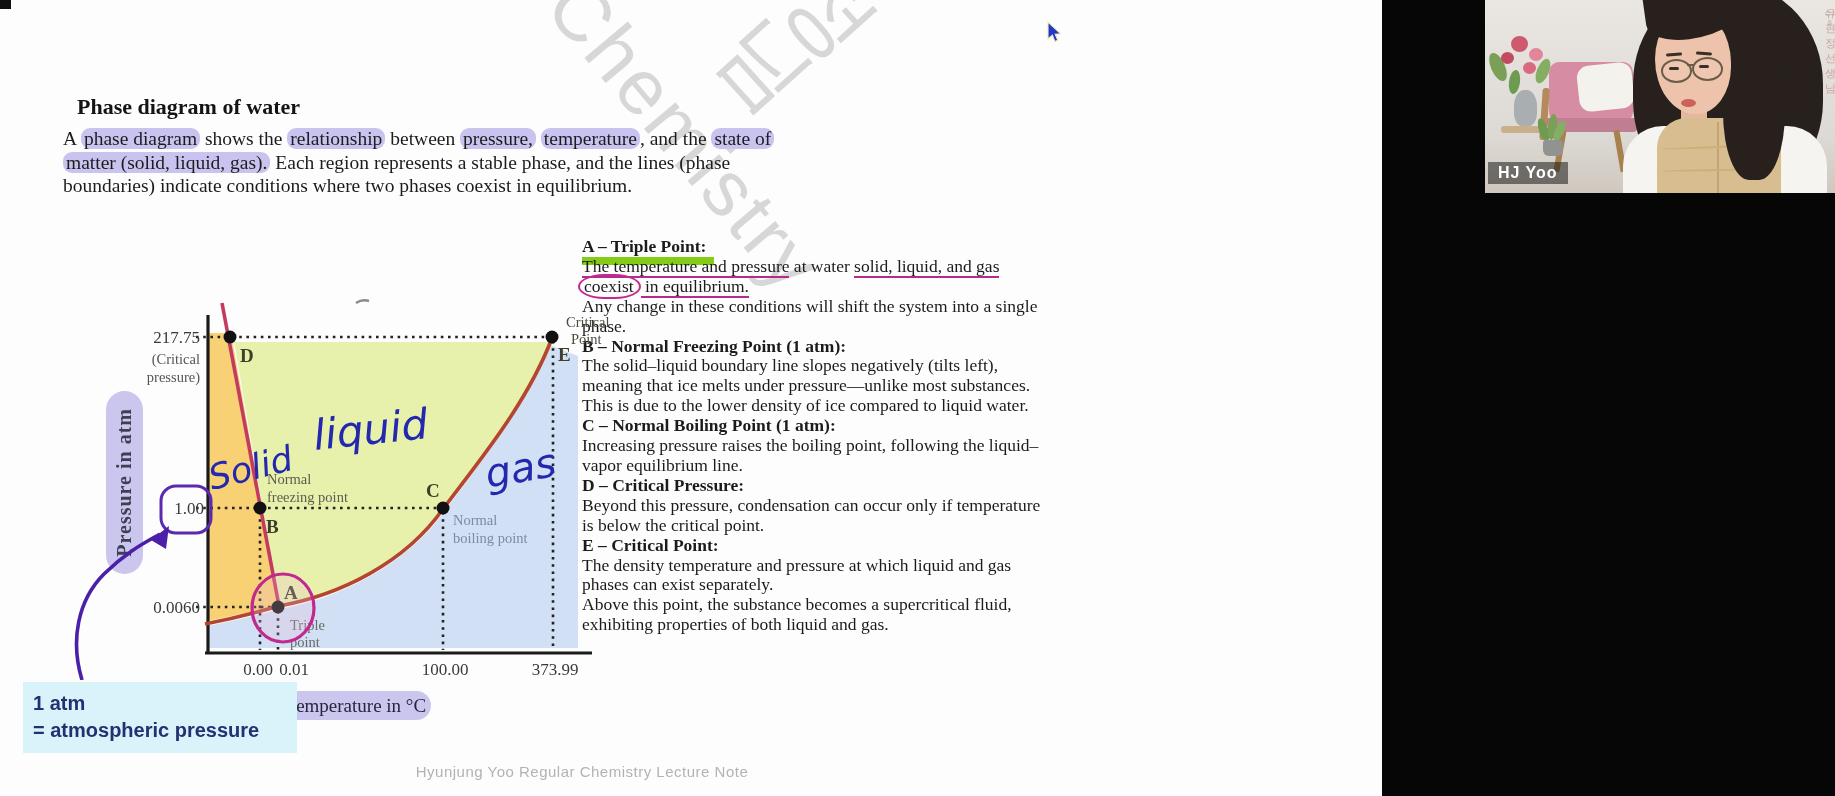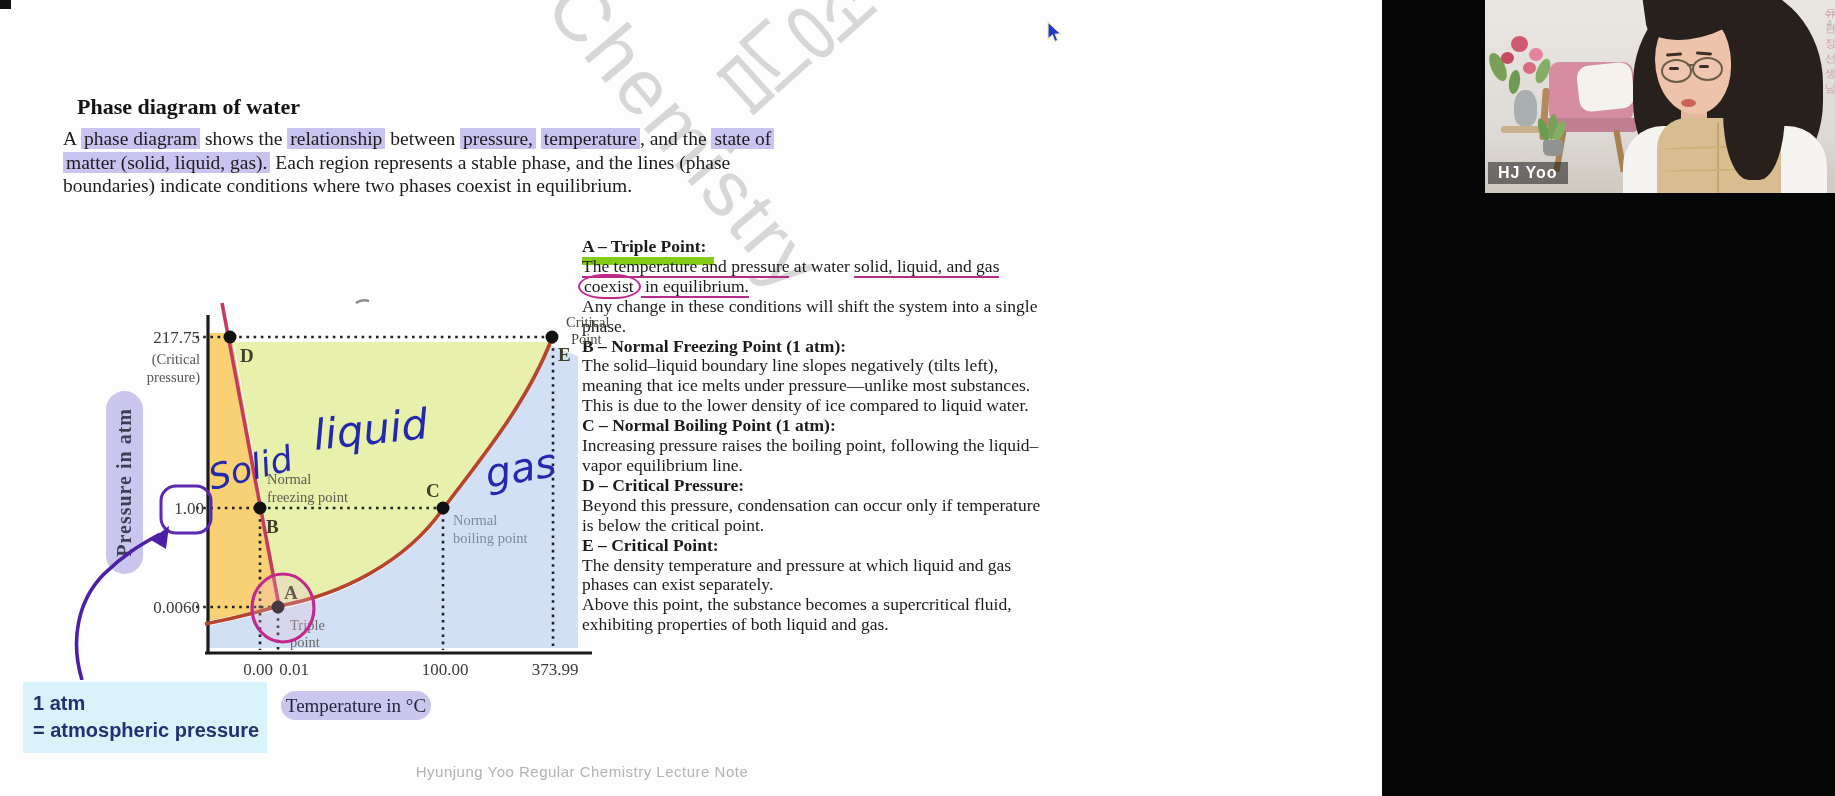--- a/index.html
+++ b/index.html
@@ -13,38 +13,38 @@
   .wm{position:absolute;color:#c9c9c9;opacity:.72;z-index:1;transform-origin:0 0;
       font-family:"Liberation Sans",sans-serif;white-space:nowrap;}
   .wm-latin{left:598px;top:-38px;font-size:78px;letter-spacing:3px;transform:rotate(50deg);}
   .wm-kr1{left:780px;top:-8px;font-size:88px;transform:rotate(48deg);}
   .wm-kr2{left:845px;top:-60px;font-size:88px;transform:rotate(48deg);}
 
   .content{position:absolute;inset:0;z-index:2;}
 
   .page-title{position:absolute;left:77px;top:94px;font-size:22px;font-weight:bold;color:#141414;}
   .intro{position:absolute;left:63px;top:127px;width:960px;font-size:19.5px;line-height:23.5px;color:#1c1c1c;}
-  .hl{background:#c9c3ef;border-radius:1px;padding:0 3px;}
+  .hl{background:#c9c3ef;border-radius:9px;padding:0 3px;}
 
   .notes{position:absolute;left:582px;top:237px;width:545px;font-size:17.5px;line-height:19.9px;color:#1b1b1b;}
   .tline{white-space:nowrap;}
   .tline.b{font-weight:bold;}
   .umh{border-bottom:8px solid #84cc16;padding-bottom:1px;padding-right:8px;}
   .um{border-bottom:2.6px solid #b62a8a;}
   .cm{border:2.6px solid #c2288e;border-radius:50% / 60%;padding:0 5px 1px 4px;margin-left:-4px;}
 
   .ylabel-pill{position:absolute;left:106px;top:391px;width:37px;height:183px;background:#cbc6ee;
       border-radius:19px;display:flex;align-items:center;justify-content:center;}
   .ylabel-pill span{writing-mode:vertical-rl;transform:rotate(180deg);font-size:20px;font-weight:bold;
       color:#3e3e54;letter-spacing:1px;}
   .xlabel-pill{position:absolute;left:281px;top:691px;width:150px;height:29px;background:#cbc6ee;
       border-radius:15px;display:flex;align-items:center;justify-content:center;
       font-size:19px;color:#26263a;}
 
-  .atm-box{position:absolute;left:23px;top:682px;width:244px;height:71px;background:#d8f3f9;
+  .atm-box{position:absolute;left:23px;top:682px;width:274px;height:71px;background:#d8f3f9;
       font-family:"Liberation Sans",sans-serif;font-weight:bold;font-size:20px;color:#233072;
       padding:8px 0 0 10px;box-sizing:border-box;line-height:27px;}
 
   .footer{position:absolute;left:0;top:763px;width:1164px;text-align:center;
       font-family:"Liberation Sans",sans-serif;font-size:15px;color:#b3b3b3;letter-spacing:.5px;}
 
   .diagram-svg{position:absolute;left:60px;top:240px;z-index:2;}
   .hand{font-family:"DejaVu Sans",sans-serif;font-style:italic;fill:#2328ae;}
 
   

